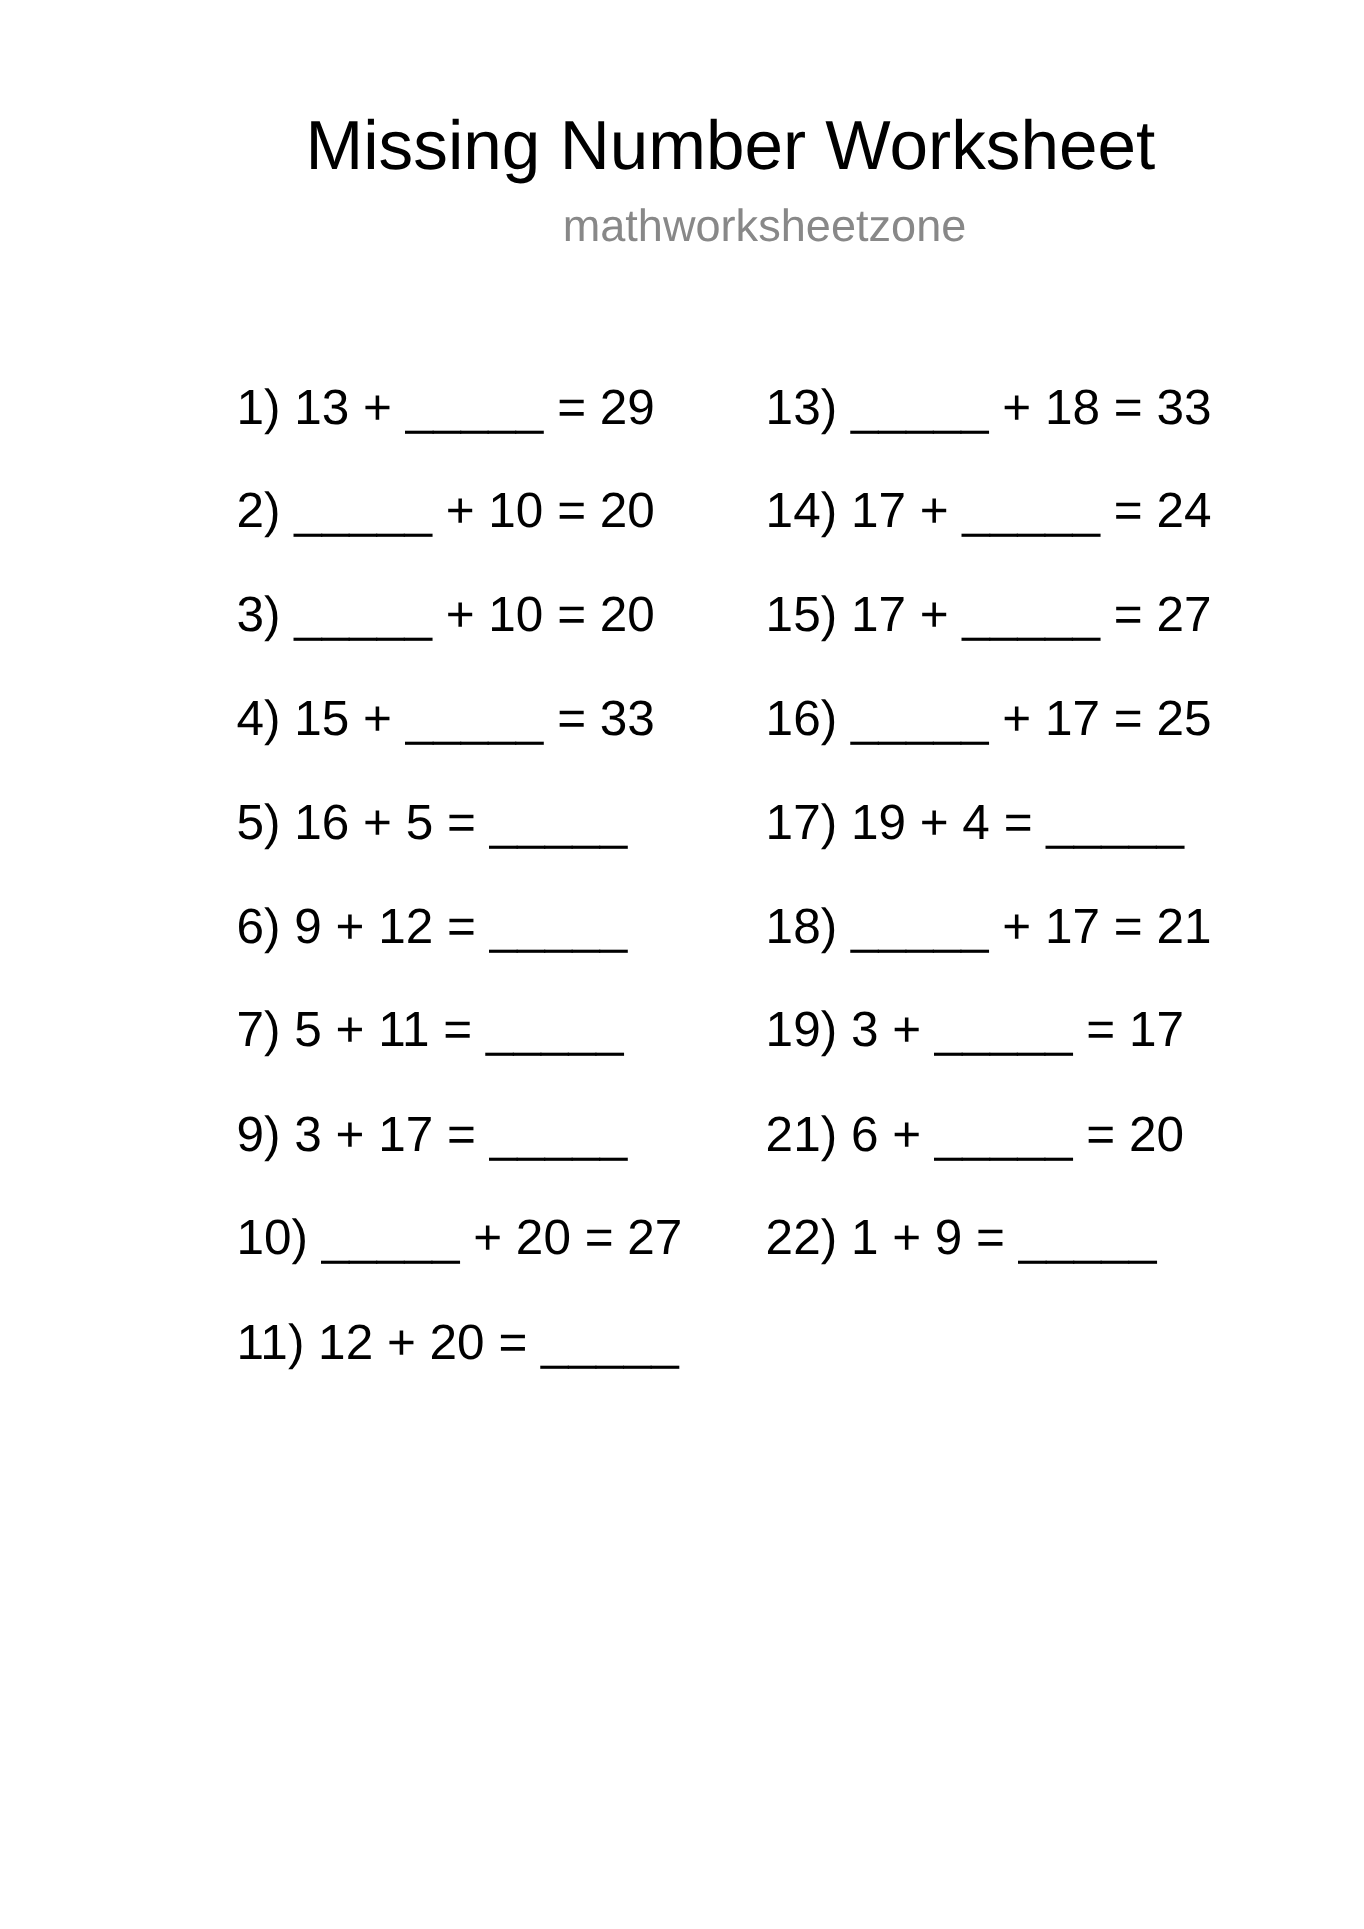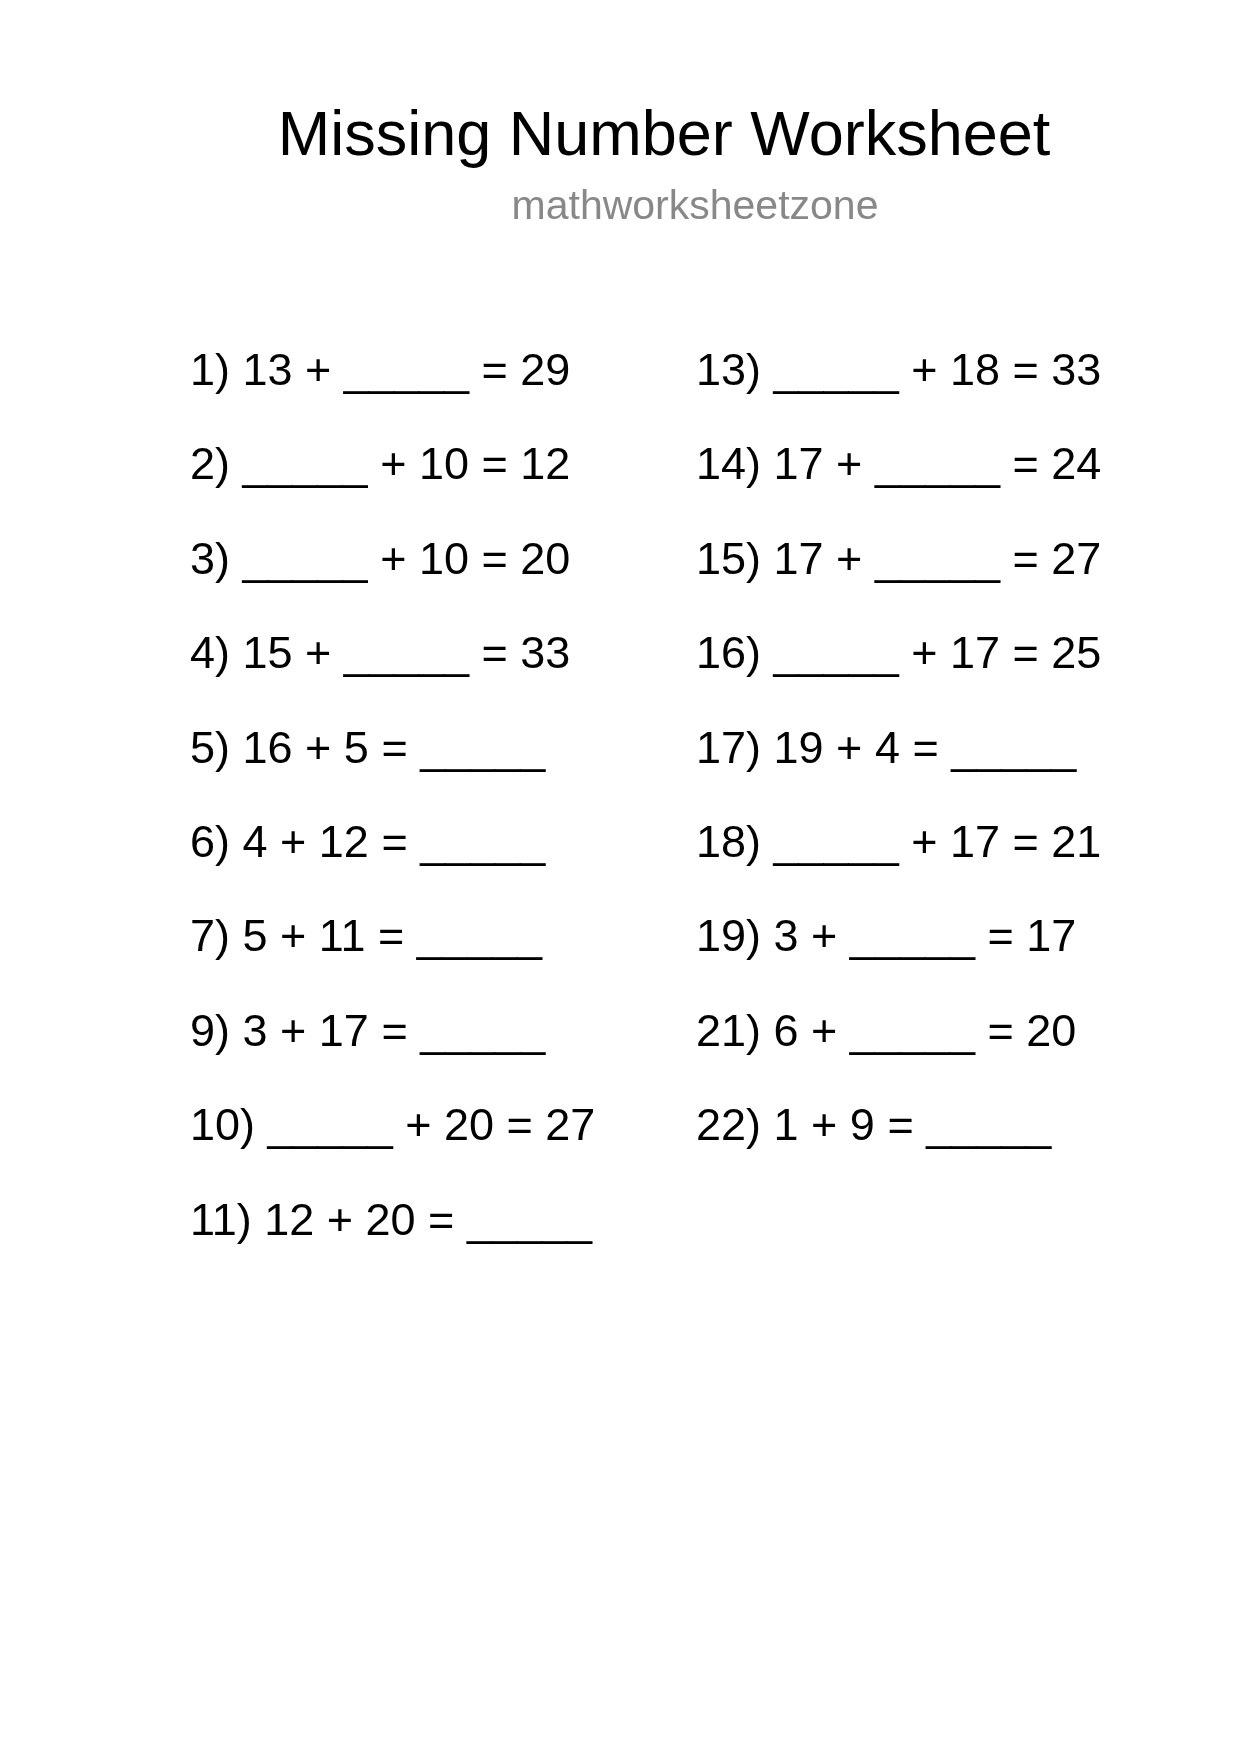--- a/index.html
+++ b/index.html
@@ -43,45 +43,45 @@
       text-align: center;
       font-size: 41px;
       line-height: 50px;
       color: #888888;
       white-space: nowrap;
     }
     .column {
       position: absolute;
       top: 337px;
     }
-    .column.left { left: 190px; }
+    .column.left { left: 215px; }
     .column.right { left: 696px; }
     .problem {
       height: 94.4px;
       font-size: 45px;
       line-height: 66px;
       white-space: pre;
       color: #000000;
     }
   </style>
 </head>
 <body>
 
 <div class="page">
 
   <h1 class="title">Missing Number Worksheet</h1>
   <div class="subtitle">mathworksheetzone</div>
 
   <div class="column left">
     <div class="problem">1) 13 + _____ = 29</div>
-    <div class="problem">2) _____ + 10 = 12</div>
+    <div class="problem">2) _____ + 10 = 20</div>
     <div class="problem">3) _____ + 10 = 20</div>
     <div class="problem">4) 15 + _____ = 33</div>
     <div class="problem">5) 16 + 5 = _____</div>
-    <div class="problem">6) 4 + 12 = _____</div>
+    <div class="problem">6) 9 + 12 = _____</div>
     <div class="problem">7) 5 + 11 = _____</div>
     <div class="problem">9) 3 + 17 = _____</div>
     <div class="problem">10) _____ + 20 = 27</div>
     <div class="problem">11) 12 + 20 = _____</div>
   </div>
 
   <div class="column right">
     <div class="problem">13) _____ + 18 = 33</div>
     <div class="problem">14) 17 + _____ = 24</div>
     <div class="problem">15) 17 + _____ = 27</div>

